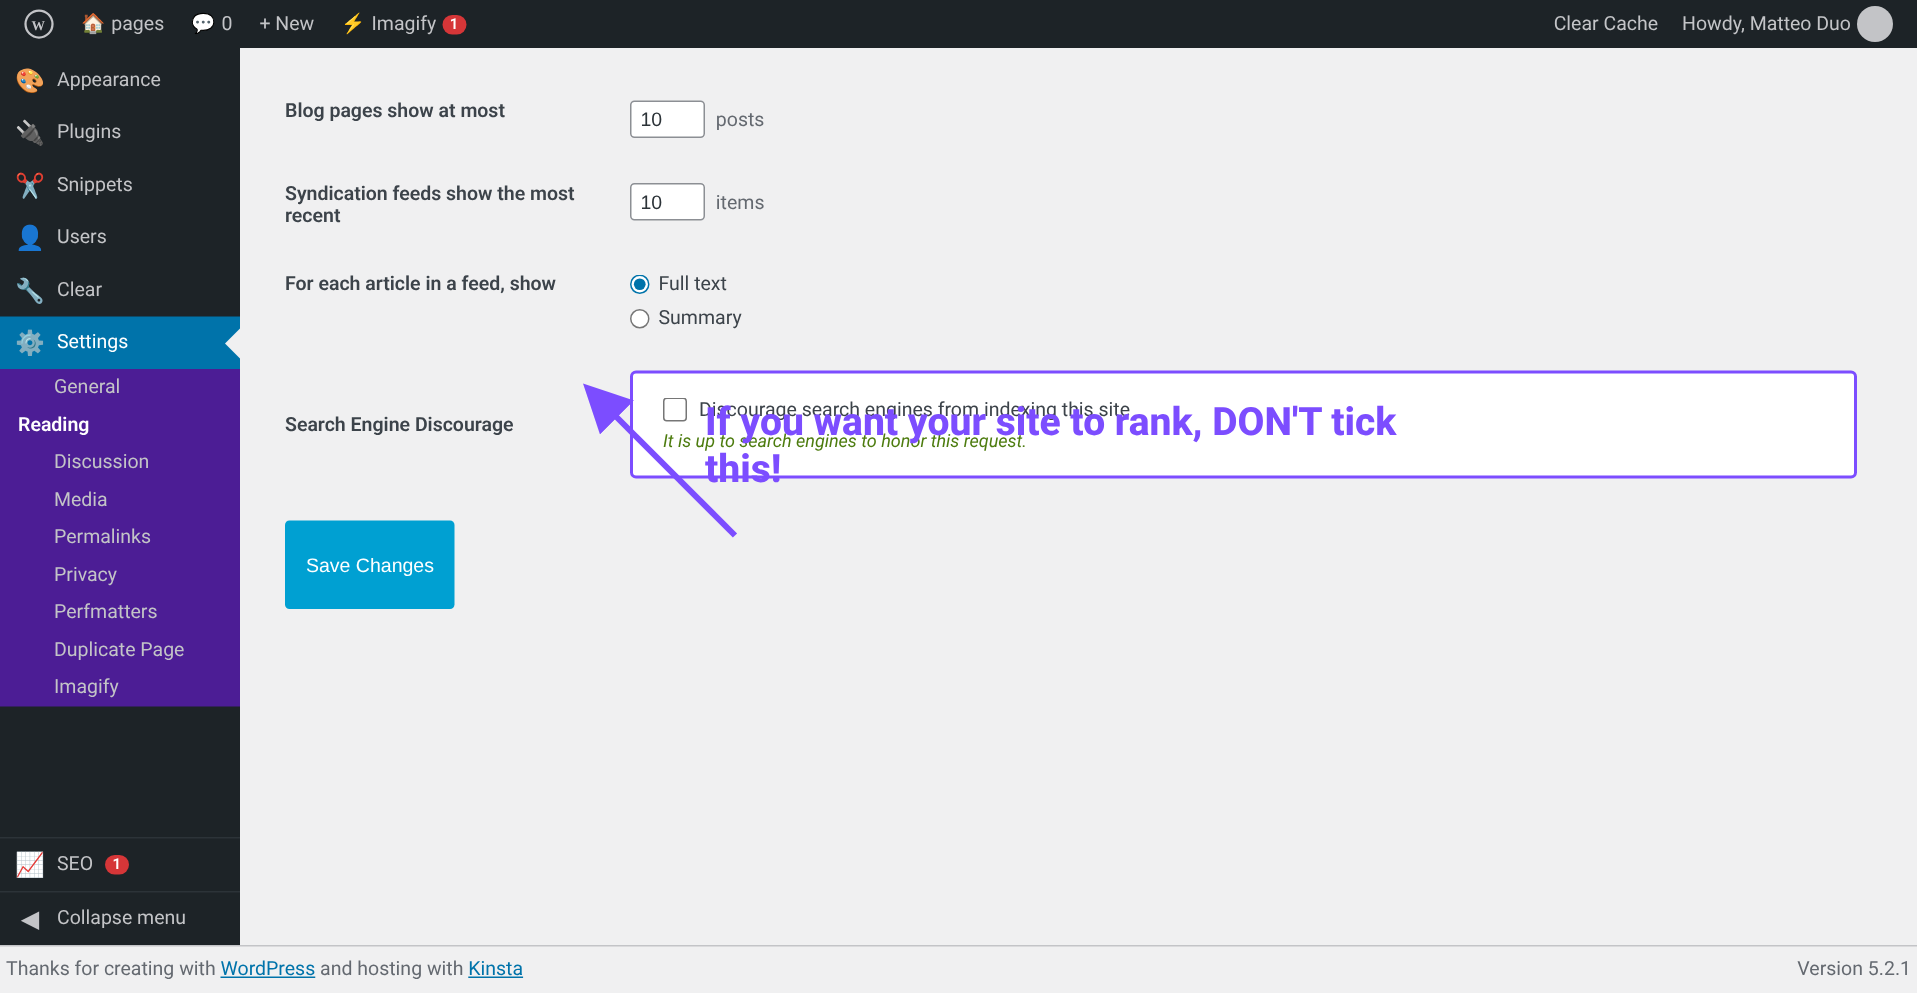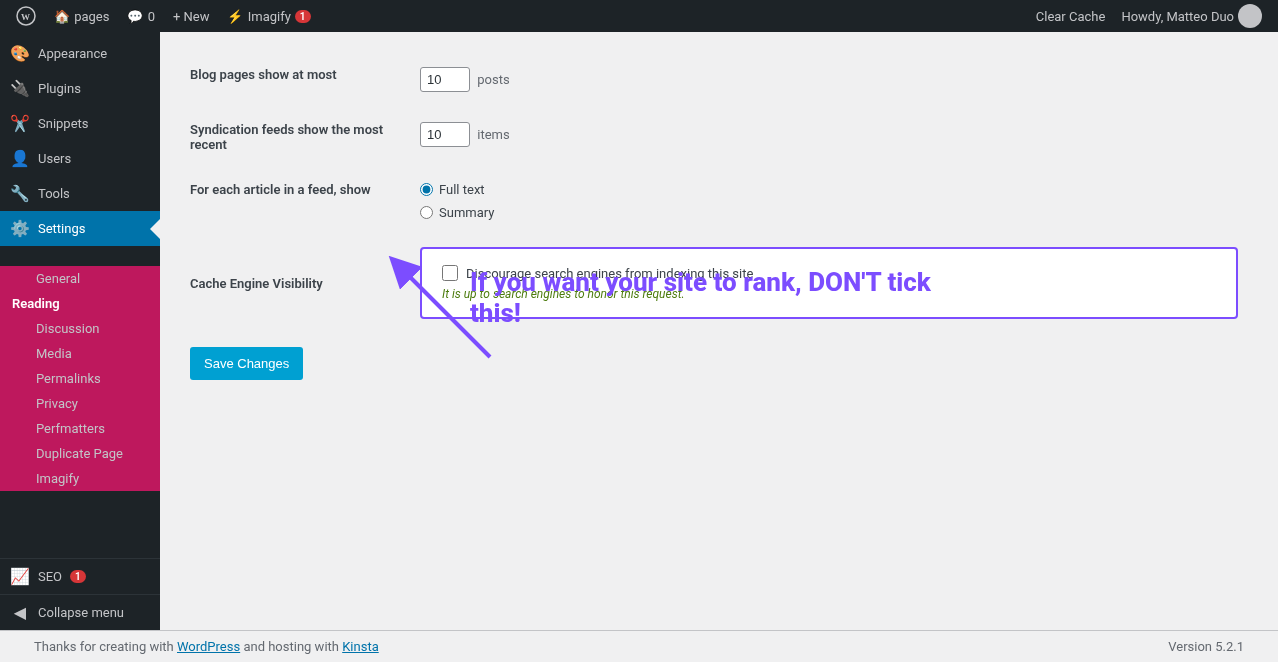--- a/index.html
+++ b/index.html
@@ -46,21 +46,21 @@
     .sidebar-menu { list-style: none; padding-top: 4px; }
     .sidebar-item {
       display: flex; align-items: center; gap: 8px;
       padding: 8px 10px; cursor: pointer; font-size: 13px;
       color: #c3c4c7; white-space: nowrap;
     }
     .sidebar-item.active { background: #0073aa; color: #fff; }
     .sidebar-item .icon { font-size: 16px; width: 20px; text-align: center; }
 
     
-    .submenu { list-style: none; background: #be185d; margin-top: 20px; }
+    .submenu { list-style: none; background: #4c1d95; }
     .submenu-item {
       display: block; padding: 5px 10px 5px 36px;
       cursor: pointer; color: #c3c4c7; font-size: 13px;
     }
     .submenu-item.active { color: #fff; font-weight: 600; padding-left: 12px; }
 
     .sidebar-seo {
       margin-top: auto;
       border-top: 1px solid #2c3338;
     }
@@ -117,32 +117,32 @@
     .sev-checkbox-row { display: flex; align-items: center; gap: 8px; }
     .sev-checkbox-row input[type="checkbox"] { width: 16px; height: 16px; }
     .sev-hint { font-style: italic; color: #4d7c0f; font-size: 12px; }
 
     .sev-table-row th { vertical-align: middle; }
     .sev-table-row td { padding: 12px 10px; }
     .btn-primary {
       background: #00a0d2;
       color: #fff;
       border: none;
-      padding: 9px 14px;
+      padding: 22px 14px;
       border-radius: 3px;
       font-size: 13px;
       cursor: pointer;
       font-weight: 500;
     }
 
     
     #footer {
       background: #f0f0f1;
       border-top: 1px solid #c3c4c7;
-      padding: 8px 34px;
+      padding: 8px 4px;
       display: flex;
       justify-content: space-between;
       font-size: 13px;
       color: #646970;
       flex-shrink: 0;
     }
     #footer a { color: #0073aa; text-decoration: underline; }
   </style>
 </head>
 <body>
@@ -198,21 +198,21 @@
       <li class="sidebar-item">
         <span class="icon">✂️</span>
         <span>Snippets</span>
       </li>
       <li class="sidebar-item">
         <span class="icon">👤</span>
         <span>Users</span>
       </li>
       <li class="sidebar-item">
         <span class="icon">🔧</span>
-        <span>Tools</span>
+        <span>Clear</span>
       </li>
       <li class="sidebar-item active">
         <span class="icon">⚙️</span>
         <span>Settings</span>
       </li>
     </ul>
     <ul class="submenu">
       <li class="submenu-item">
         <span>General</span>
       </li>
@@ -293,21 +293,21 @@
               <label class="radio-option">
                 <input type="radio" name="feed_type" style="">
                 <span>Summary</span>
               </label>
             </div>
           </td>
         </tr>
 
         <tr class="sev-table-row">
           <th>
-            <label>Cache Engine Visibility</label>
+            <label>Search Engine Discourage</label>
           </th>
           <td>
             <div class="sev-box">
               <div class="sev-inner">
                 <div class="sev-checkbox-row">
                   <input type="checkbox" style="">
                   <span>Discourage search engines from indexing this site</span>
                 </div>
                 <div class="sev-hint">It is up to search engines to honor this request.</div>
               </div>

